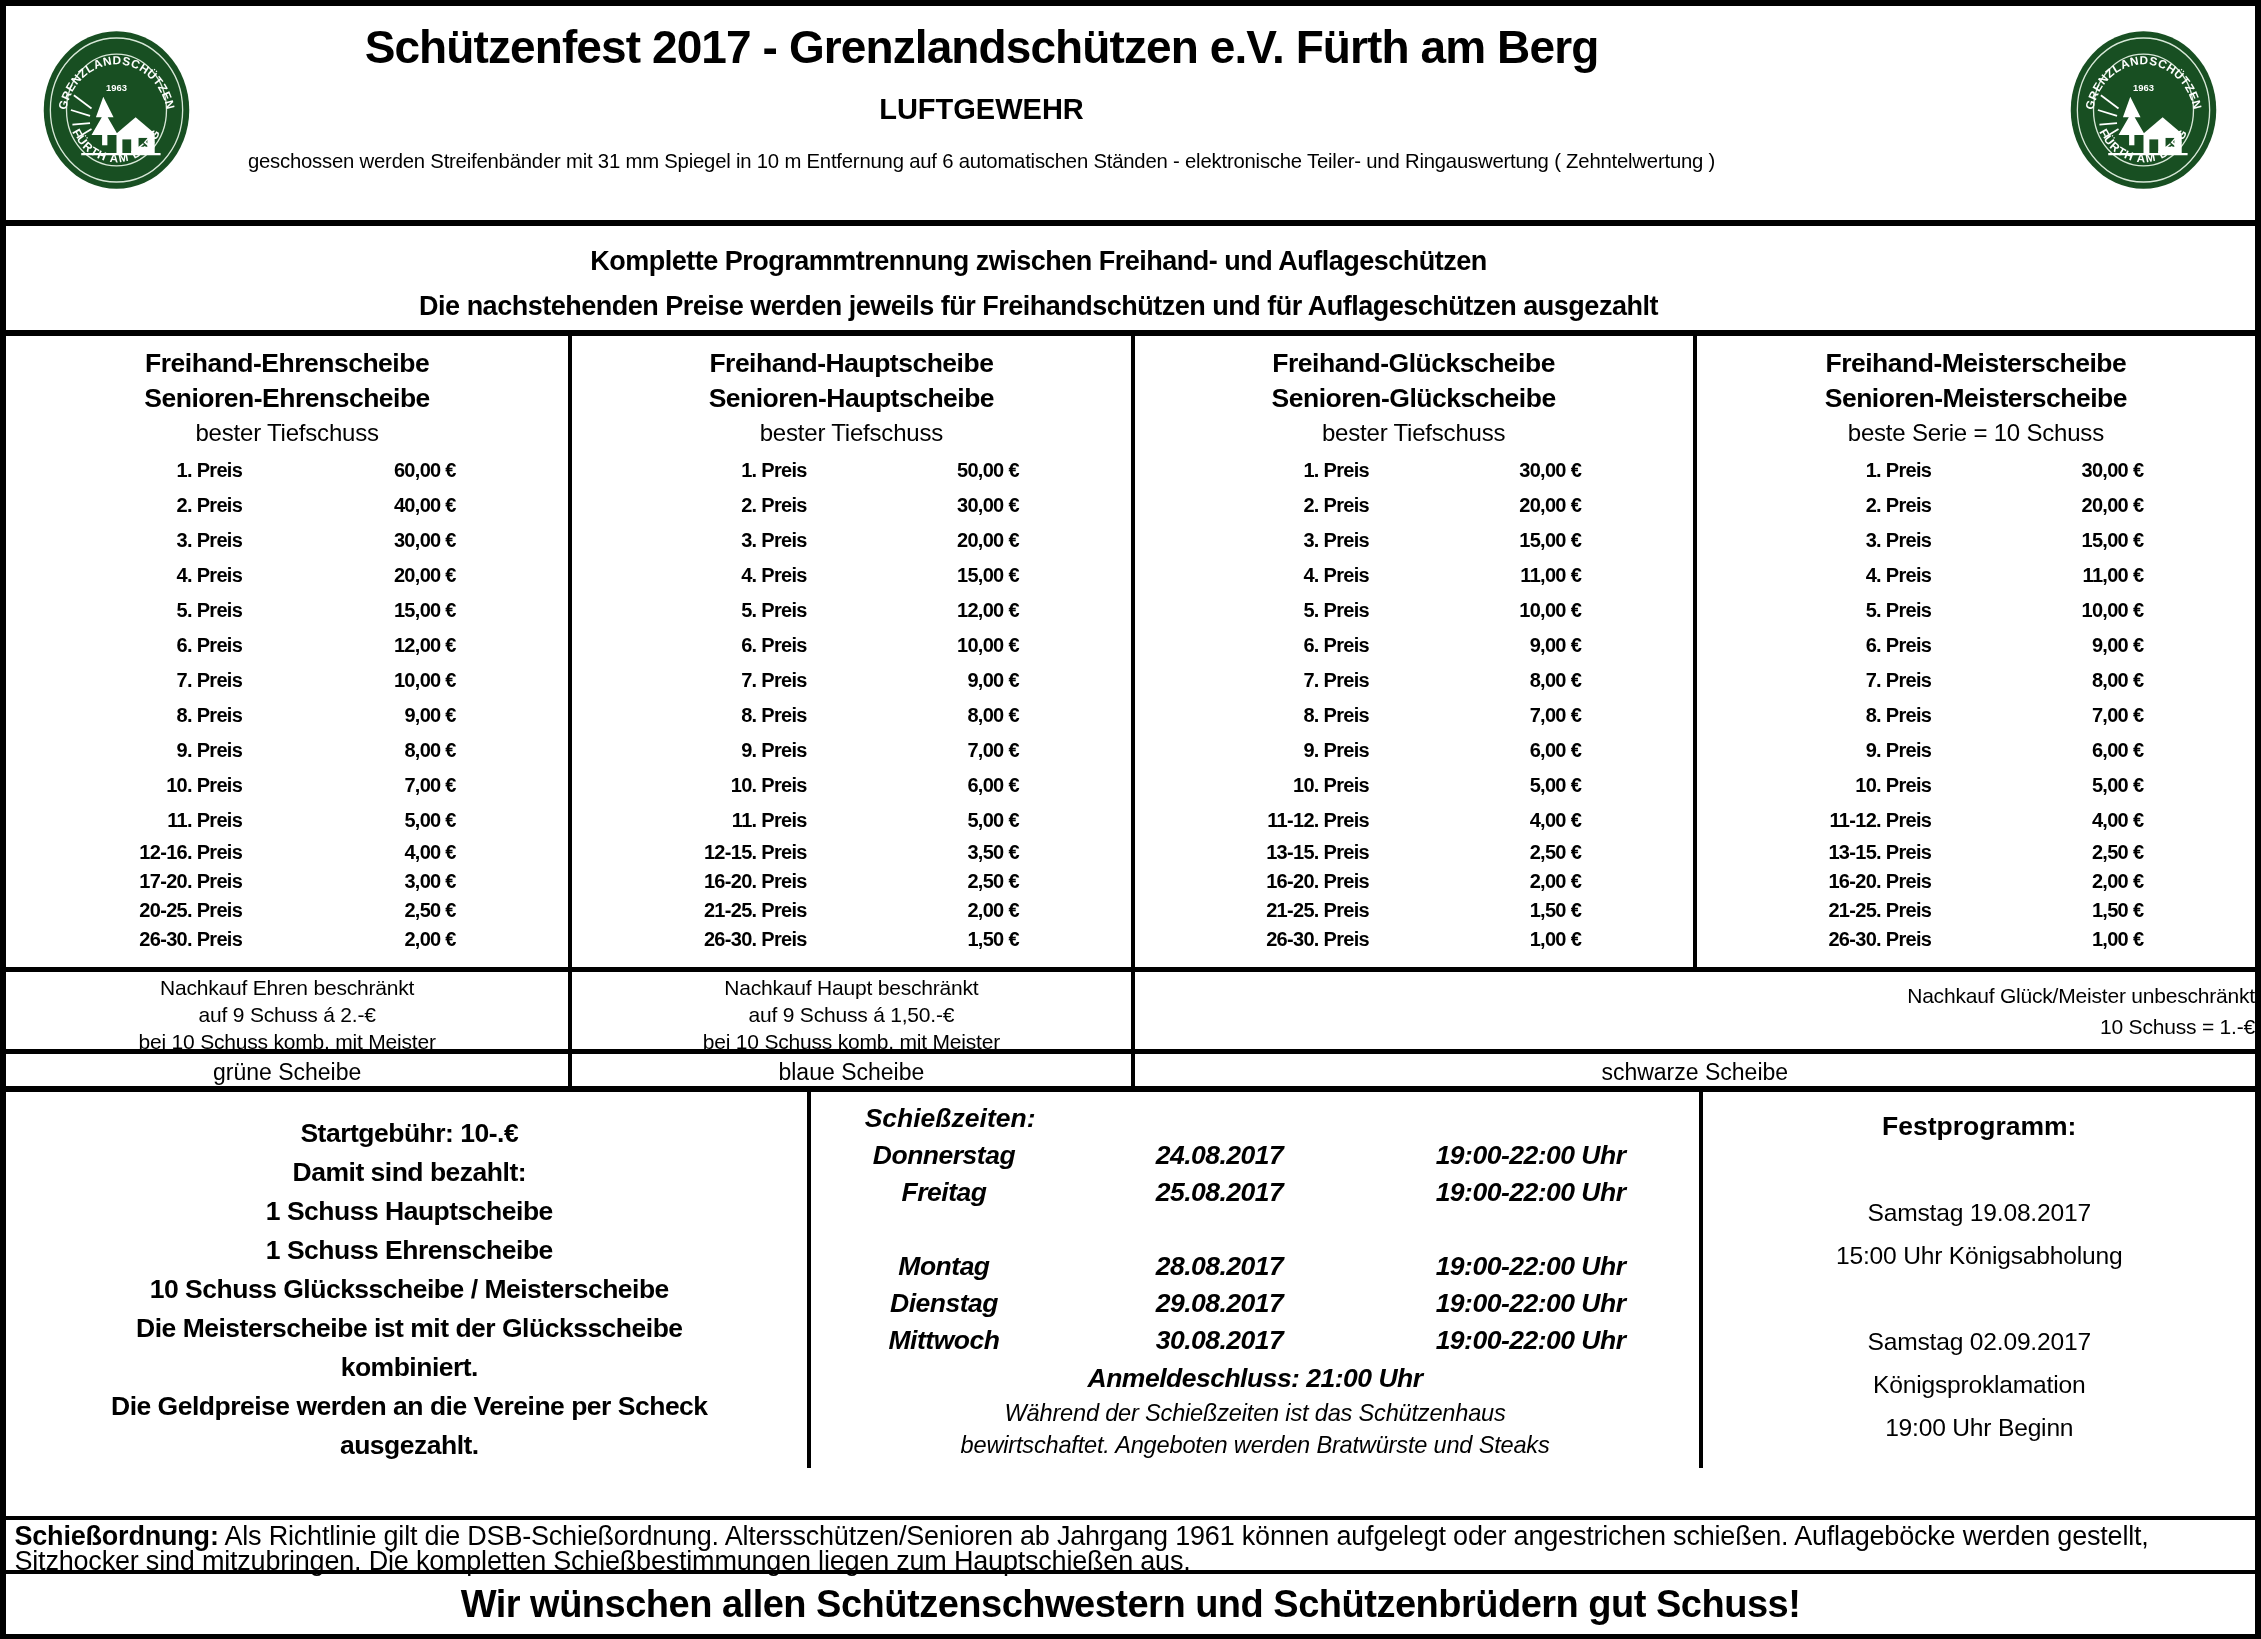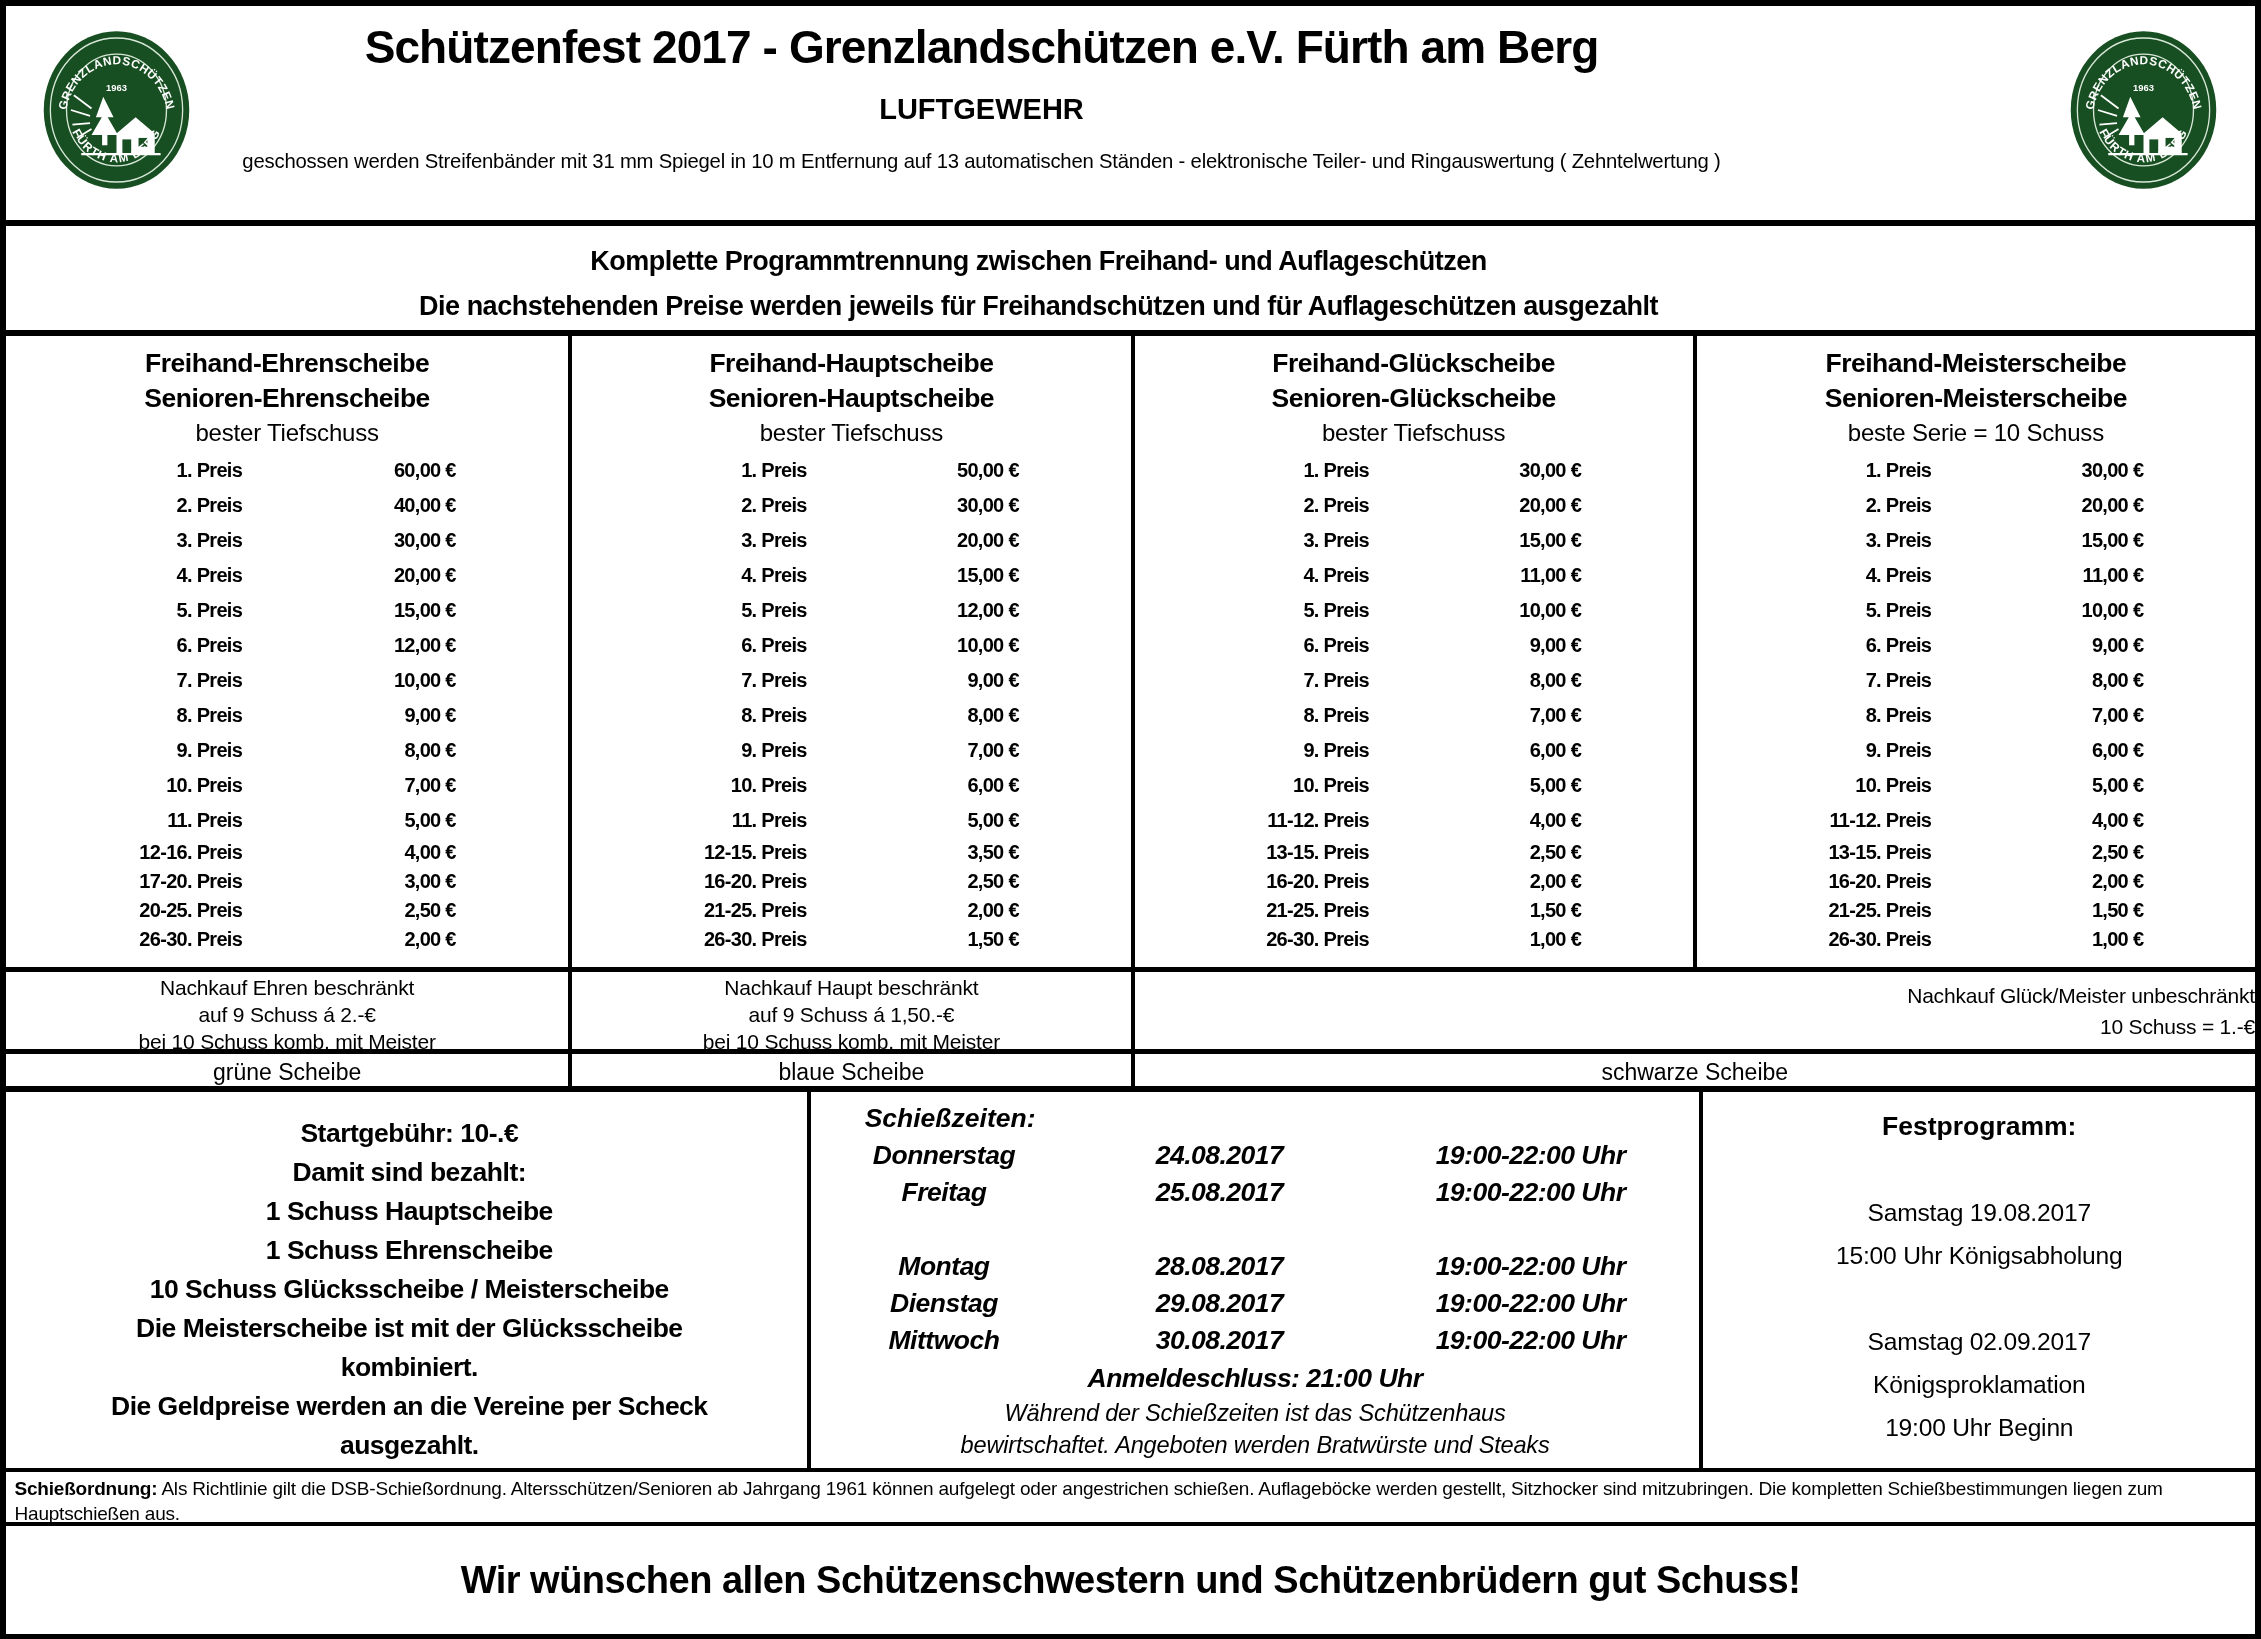--- a/index.html
+++ b/index.html
@@ -62,21 +62,21 @@
   .z-day{width:30%;text-align:center;}
   .z-date{width:32%;text-align:center;}
   .z-time{width:38%;text-align:center;}
   .anmelde{text-align:center;font-size:26.5px;font-weight:bold;line-height:38px;letter-spacing:-0.5px;}
   .note{text-align:center;font-size:23.6px;line-height:32px;letter-spacing:-0.2px;}
   .i3{width:24.7%;border-left:4.7px solid #000;text-align:center;padding-top:13.2px;}
   .fest-title{font-size:26.5px;font-weight:bold;line-height:43px;}
   .fest-line{font-size:24.6px;line-height:43px;min-height:43px;letter-spacing:-0.2px;}
 
   
-  .ordnung{border-top:4.7px solid #000;border-bottom:4.7px solid #000;height:58px;padding:3.8px 8.5px 0 8.5px;font-size:19px;line-height:25.5px;letter-spacing:-0.2px;flex:0 0 auto;}
+  .ordnung{border-top:4.7px solid #000;border-bottom:4.7px solid #000;height:58px;padding:3.8px 8.5px 0 8.5px;font-size:27px;line-height:25.5px;letter-spacing:-0.2px;flex:0 0 auto;margin-top:48px;}
   .ordnung b{letter-spacing:-0.2px;}
 
   
   .footer{flex:1;display:flex;align-items:center;justify-content:center;font-size:38px;font-weight:bold;letter-spacing:-0.5px;text-align:center;}
 </style>
 </head>
 <body>
 
 <div class="page">
 
@@ -110,21 +110,21 @@
         <path id="arcB1" d="M 17,60 A 34,39 0 0 0 83,60" fill="none"></path>
         <text font-size="8" fill="#ffffff" letter-spacing="0.8" font-weight="bold">
           <textPath href="#arcB1" startOffset="50%" text-anchor="middle">FÜRTH AM BERG</textPath>
         </text>
       </svg>
     </div>
 
     <div class="header-text">
       <div class="title">Schützenfest 2017 - Grenzlandschützen e.V. Fürth am Berg</div>
       <div class="subtitle">LUFTGEWEHR</div>
-      <div class="desc">geschossen werden Streifenbänder mit 31 mm Spiegel in 10 m Entfernung auf 13 automatischen Ständen  - elektronische Teiler- und Ringauswertung ( Zehntelwertung )</div>
+      <div class="desc">geschossen werden Streifenbänder mit 31 mm Spiegel in 10 m Entfernung auf 6 automatischen Ständen  - elektronische Teiler- und Ringauswertung ( Zehntelwertung )</div>
     </div>
 
     <div class="logo right">
       <svg viewBox="0 0 100 108" width="100%" height="100%">
         <ellipse cx="50" cy="54" rx="49.5" ry="53.5" fill="#184f22"></ellipse>
         <ellipse cx="50" cy="54" rx="45" ry="49" fill="none" stroke="#d8e8d8" stroke-width="0.9"></ellipse>
         <ellipse cx="50" cy="54" rx="34" ry="38" fill="none" stroke="#d8e8d8" stroke-width="0.9"></ellipse>
         <path id="arcT2" d="M 15,62 A 35,39 0 1 1 85,62" fill="none"></path>
         <text font-size="8" fill="#ffffff" letter-spacing="0.4" font-weight="bold">
           <textPath href="#arcT2" startOffset="50%" text-anchor="middle">GRENZLANDSCHÜTZEN</textPath>

